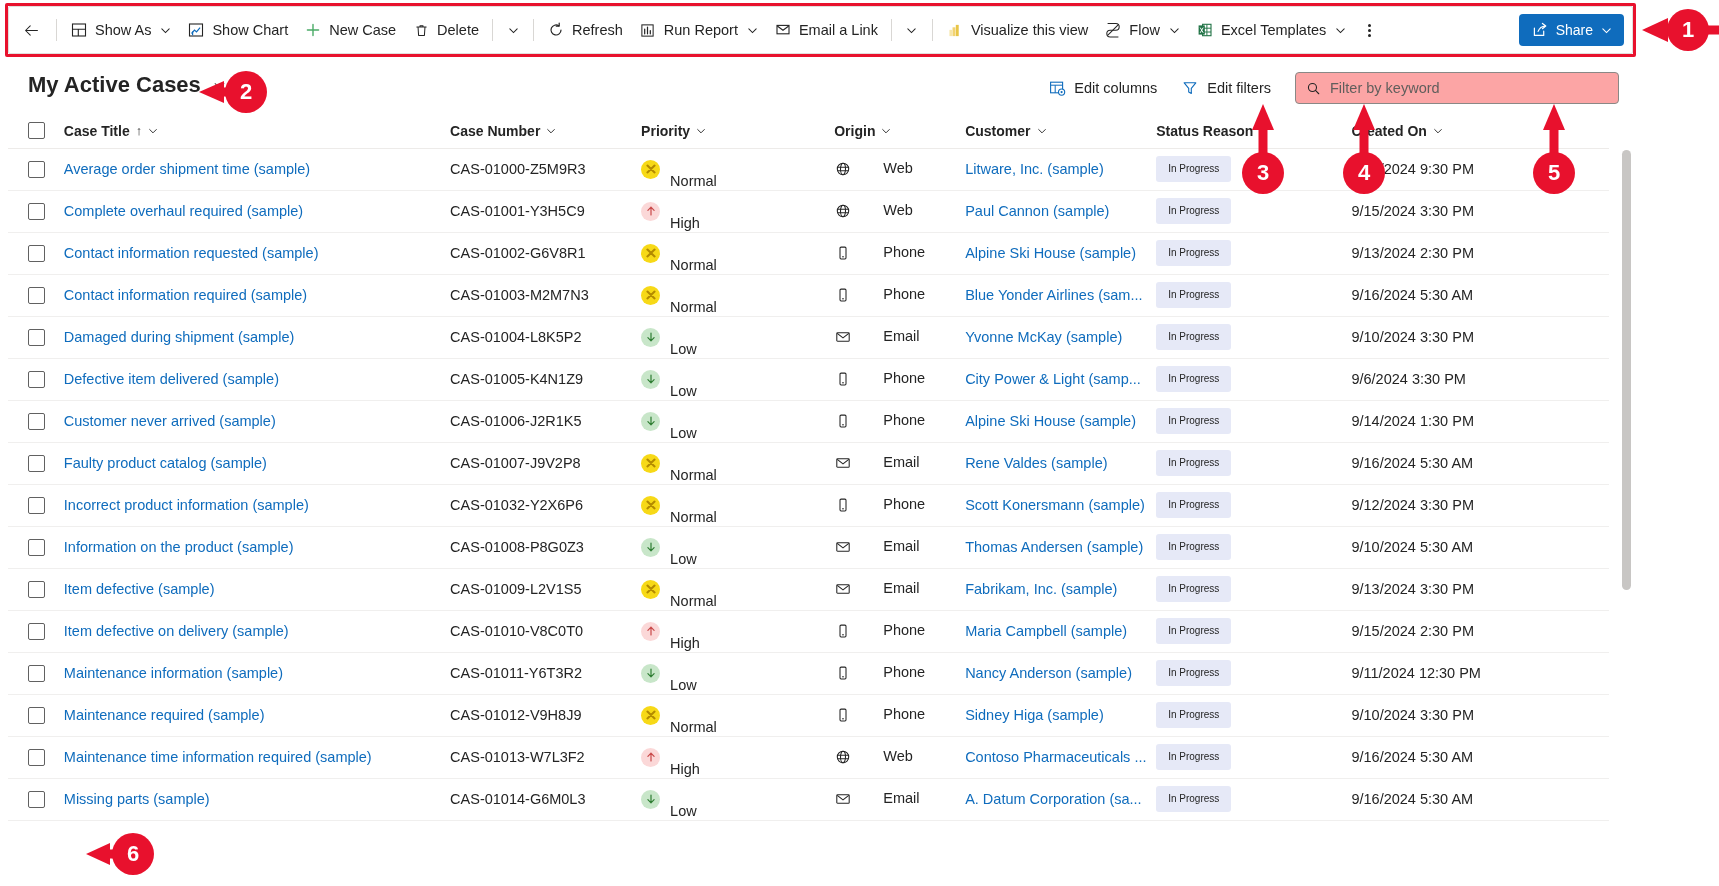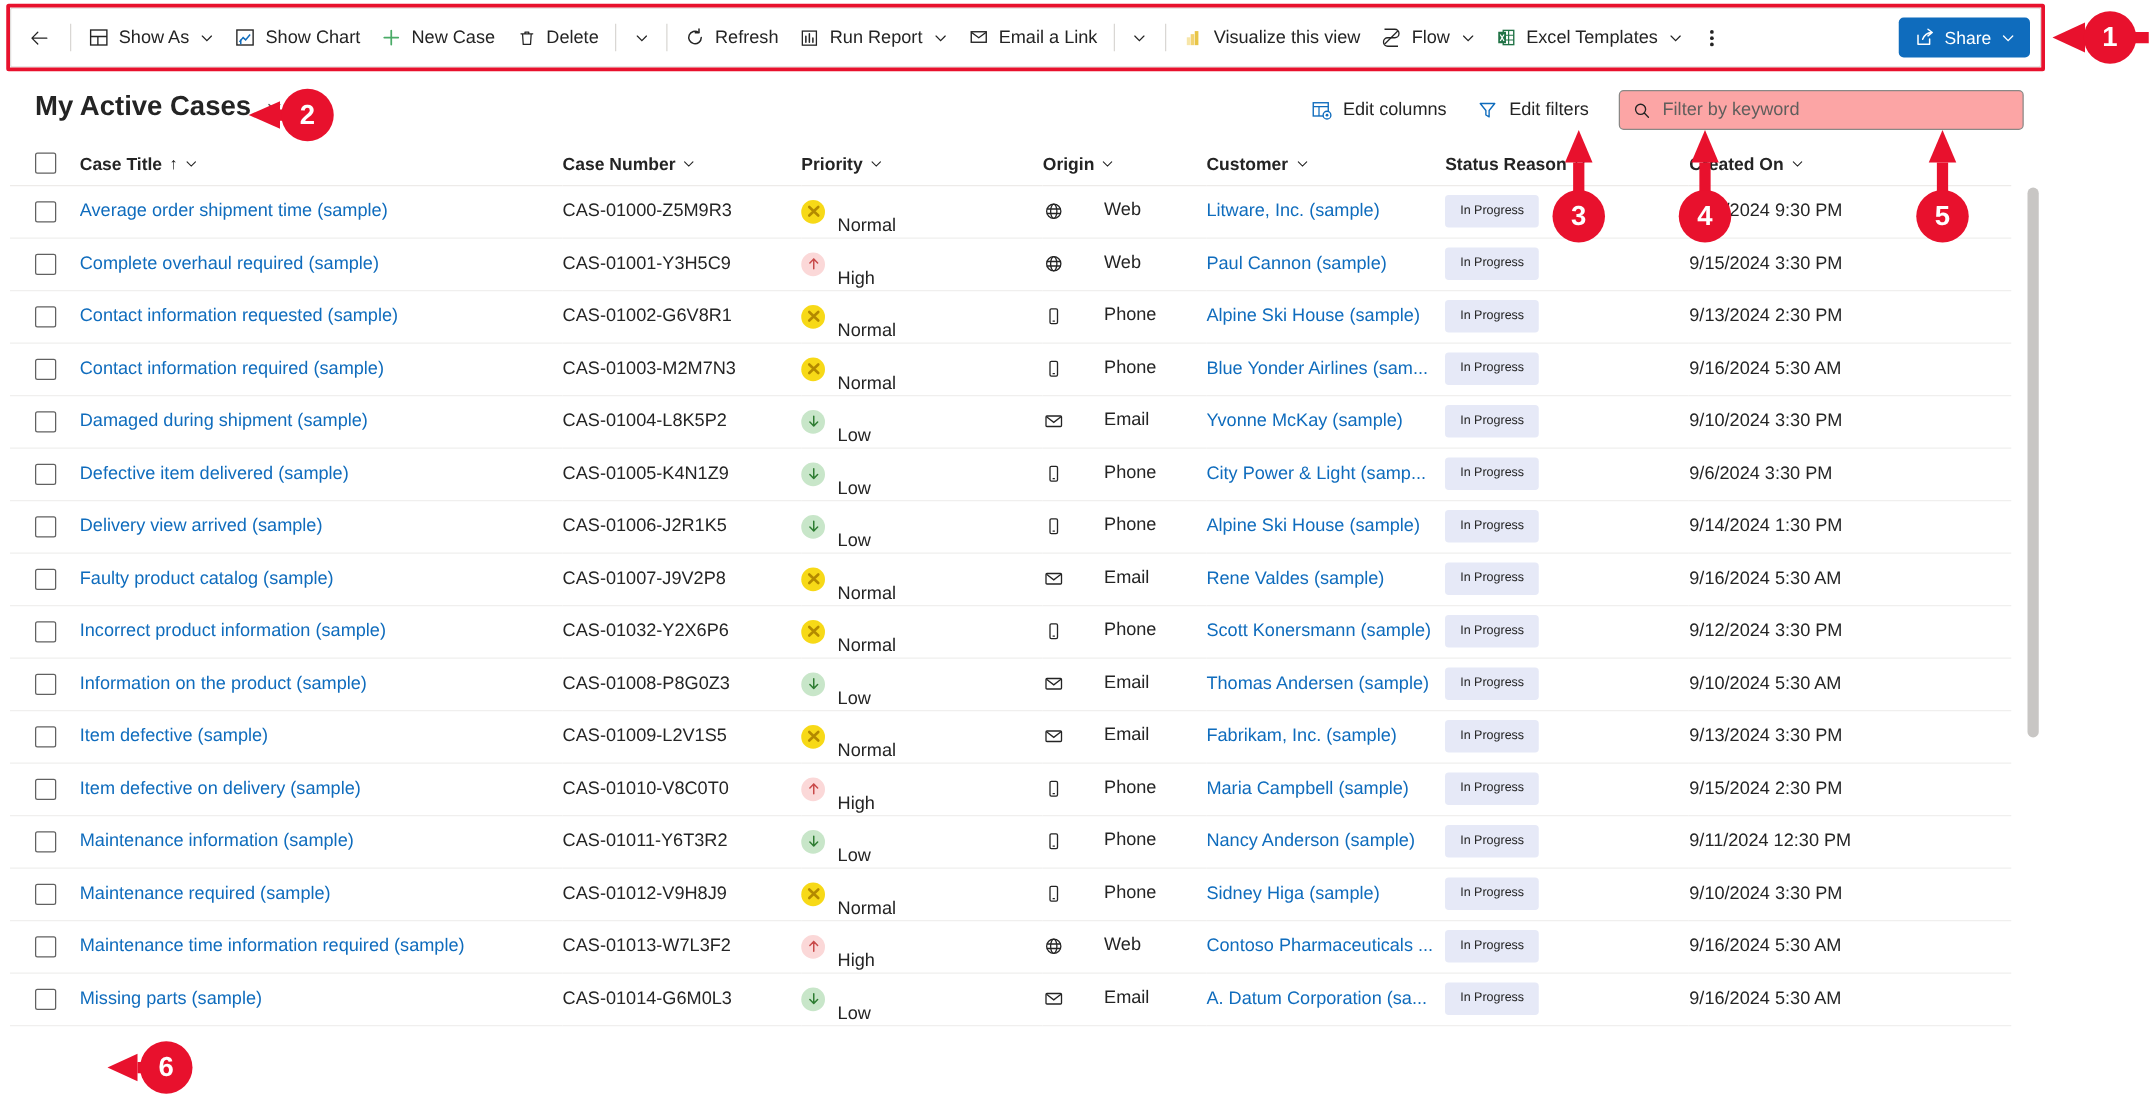--- a/index.html
+++ b/index.html
@@ -674,21 +674,21 @@
             <td><span class="badge">In Progress</span></td>
             <td>
               <span class="truncate">9/6/2024 3:30 PM</span>
             </td>
           </tr>
           <tr>
             <td>
               <span class="cb"></span>
             </td>
             <td>
-              <span class="link truncate">Delivery view arrived (sample)</span>
+              <span class="link truncate">Customer never arrived (sample)</span>
             </td>
             <td>
               <span class="truncate">CAS-01006-J2R1K5</span>
             </td>
             <td>
               <div class="prio">
                 <span class="prio-ic prio-low">
                   <svg width="12" height="12" viewBox="0 0 12 12" fill="none">
                     <path d="M6 2v7.6M6 9.8l3.1-3.2M6 9.8L2.9 6.6" stroke="#2e7d32" stroke-width="1.2" stroke-linecap="round" stroke-linejoin="round" fill="none"></path>
                   </svg>

